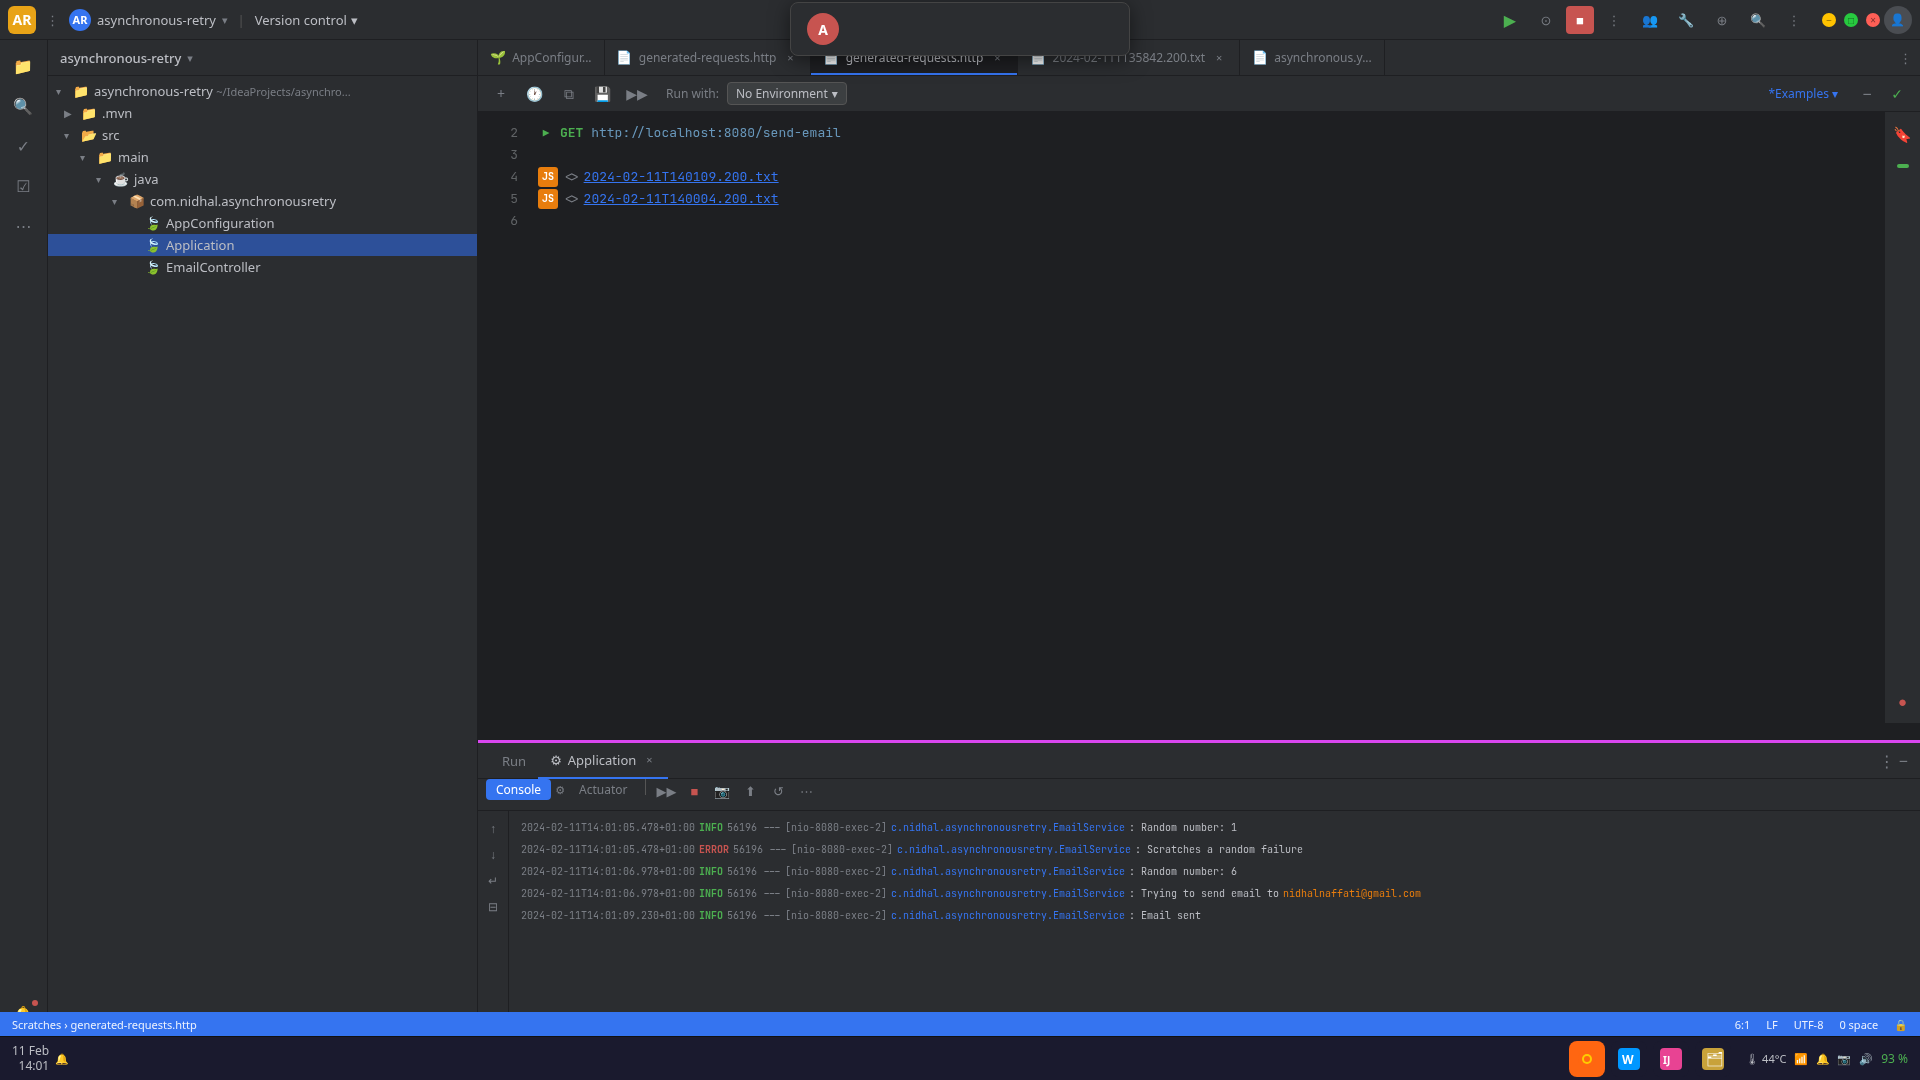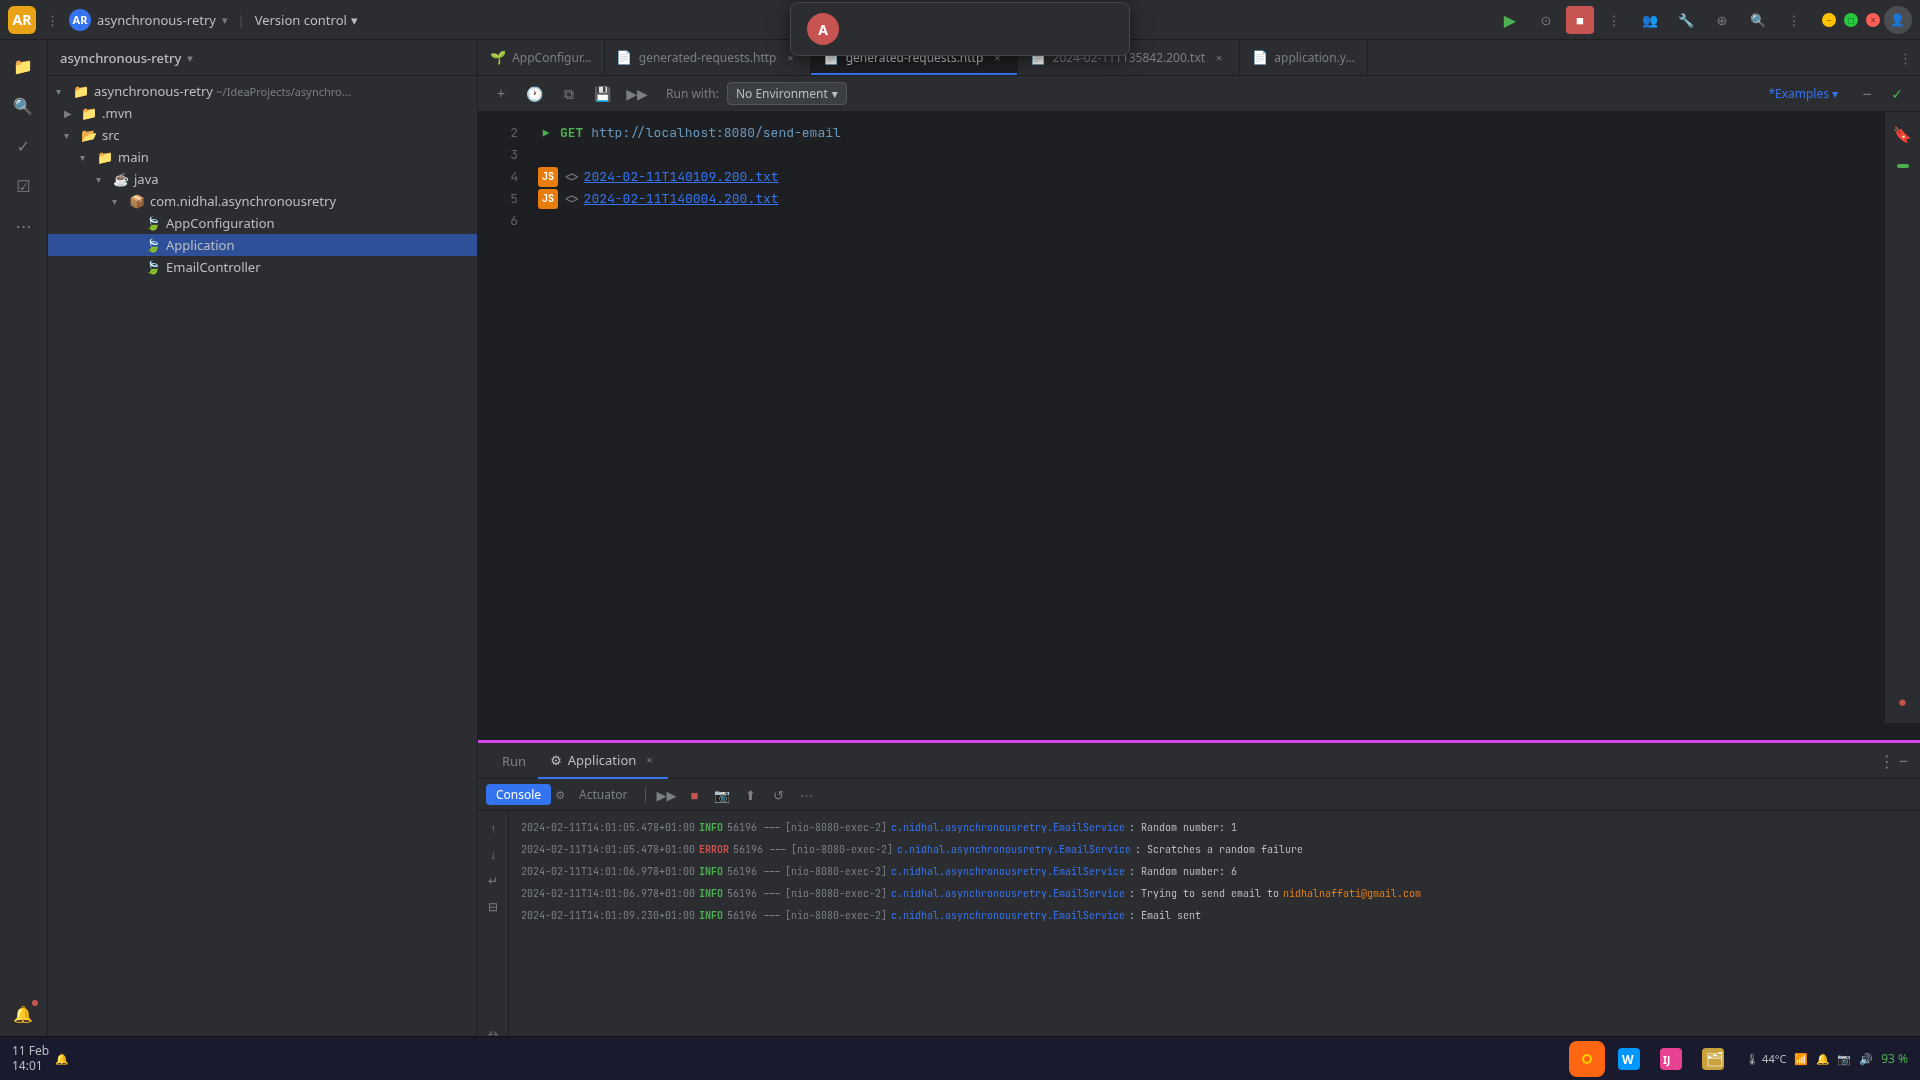--- a/index.html
+++ b/index.html
@@ -342,21 +342,21 @@
     .bottom-tab-more {
       margin-left: auto;
       color: #7a7e85; cursor: pointer; font-size: 16px;
       display: flex; align-items: center;
     }
     .bottom-tab-collapse { color: #7a7e85; cursor: pointer; font-size: 16px; margin-left: 4px; }
 
     
     .console-toolbar {
       height: 32px;
-      display: flex; align-items: center;
+      display: flex; align-items: flex-start;
       padding: 0 8px;
       gap: 4px;
       border-bottom: 1px solid #1e1f22;
       background: #2b2d30;
     }
     .console-tab-btn {
       padding: 2px 10px;
       font-size: 12px;
       color: #7a7e85;
       cursor: pointer;
@@ -458,21 +458,21 @@
       position: absolute;
       bottom: 0; left: 0; right: 0;
       height: 44px;
       background: #1a1a2e;
       display: flex;
       align-items: center;
       padding: 0 12px;
       gap: 6px;
       border-top: 1px solid #111;
     }
-    .taskbar-time { font-size: 12px; color: #bcbec4; display: flex; flex-direction: column; align-items: flex-start; line-height: 1.2; }
+    .taskbar-time { font-size: 12px; color: #bcbec4; display: flex; flex-direction: column; align-items: flex-end; line-height: 1.2; }
     .taskbar-notif { font-size: 11px; color: #bcbec4; }
     .taskbar-spacer { flex: 1; }
     .taskbar-app {
       width: 36px; height: 36px; border-radius: 8px;
       display: flex; align-items: center; justify-content: center;
       cursor: pointer; font-size: 20px;
     }
     .taskbar-app.firefox { background: #ff6611; }
     .taskbar-app.ws { background: #0097ff; }
     .taskbar-app.ij { background: #e84393; }
@@ -632,21 +632,21 @@
           <span>generated-requests.http</span>
           <span class="tab-close">×</span>
         </div>
         <div class="tab">
           <span class="tab-icon">📄</span>
           <span>2024-02-11T135842.200.txt</span>
           <span class="tab-close">×</span>
         </div>
         <div class="tab">
           <span class="tab-icon">📄</span>
-          <span>application.y...</span>
+          <span>asynchronous.y...</span>
         </div>
         <div class="tab-more">⋮</div>
       </div>
 
       <div class="http-toolbar">
         <div class="http-btn">+</div>
         <div class="http-btn">🕐</div>
         <div class="http-btn">⧉</div>
         <div class="http-btn">💾</div>
         <div class="http-btn">▶▶</div>
@@ -804,20 +804,33 @@
                 <span class="log-class">c.nidhal.asynchronousretry.EmailService</span>
                 <span class="log-msg">: Email sent</span>
               </div>
             </div>
           </div>
         </div>
       </div>
     </div>
   </div>
 
+  <div class="status-bar" style="position:absolute;bottom:44px;left:0;right:0;height:24px;">
+    <span class="status-item">
+      <span>Scratches › generated-requests.http</span>
+    </span>
+    <span class="status-spacer"></span>
+    <div class="status-right">
+      <span class="status-item">6:1</span>
+      <span class="status-item">LF</span>
+      <span class="status-item">UTF-8</span>
+      <span class="status-item">0 space</span>
+      <span class="status-item">🔒</span>
+    </div>
+  </div>
 
   <div class="taskbar">
     <div class="taskbar-time">
       <span>11 Feb</span>
       <span>14:01</span>
     </div>
     <div class="taskbar-notif">🔔</div>
     <div class="taskbar-spacer"></div>
     <div class="taskbar-app firefox">
       <svg width="22" height="22" viewBox="0 0 22 22">

